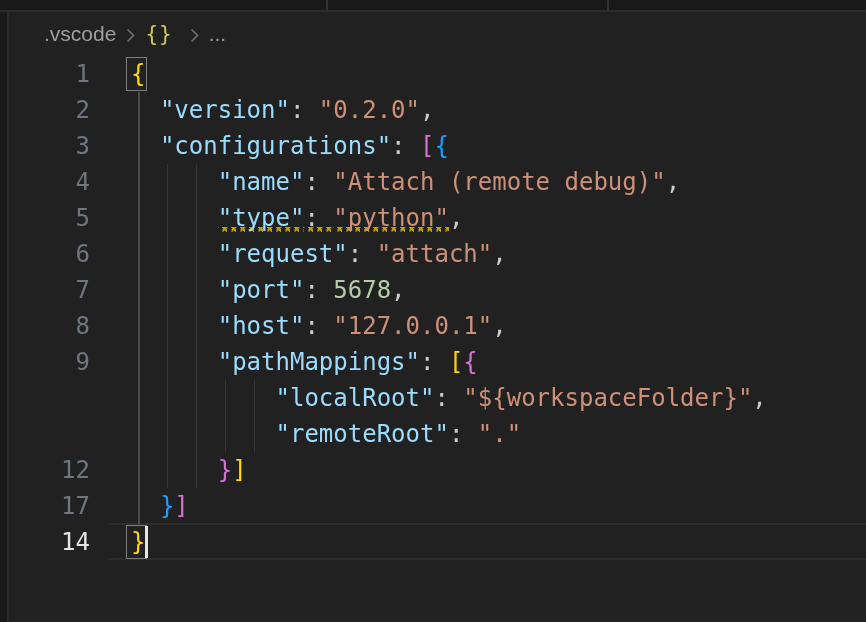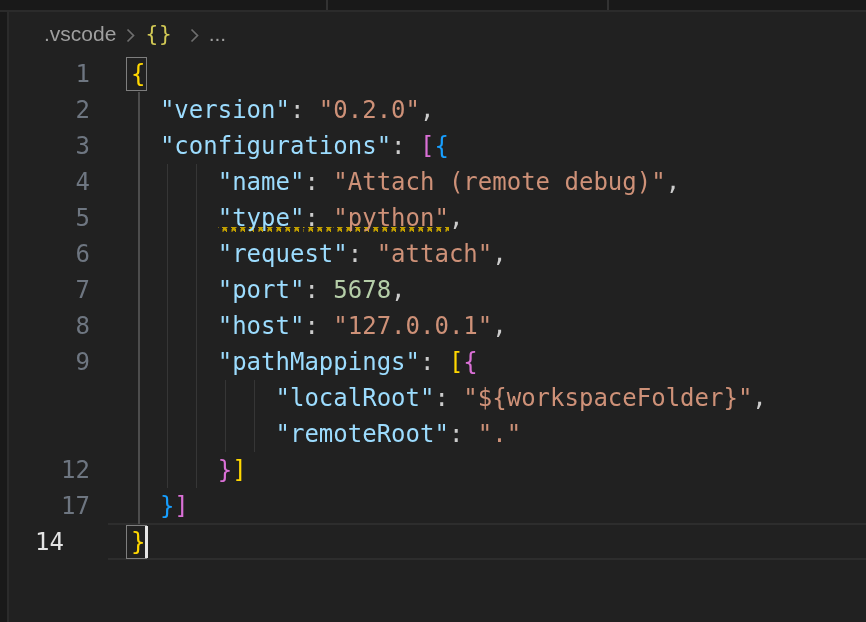--- a/index.html
+++ b/index.html
@@ -49,21 +49,21 @@
   
   .editor { position: absolute; left: 9px; top: 56px; width: 857px; height: 566px; }
   .code-lines { position: absolute; left: 0; top: 0; width: 100%; }
   .line { position: relative; height: 36px; }
   .ln {
     position: absolute; left: 0; top: 0; width: 81px; height: 36px;
     text-align: right; line-height: 36px;
     font-family: "DejaVu Sans Mono", monospace; font-size: 24px;
     color: var(--lnum);
   }
-  .ln.active { color: var(--lnum-active); text-align: center; }
+  .ln.active { color: var(--lnum-active); }
   .lc {
     position: absolute; left: 122px; top: 0; height: 36px;
     line-height: 36px; white-space: pre;
     font-family: "DejaVu Sans Mono", monospace; font-size: 24px;
     color: #cccccc;
   }
   .guide { position: absolute; top: 0; width: 1.5px; height: 36px; background: #363636; }
   .guide.active { background: #4d4d4d; }
 
   .c-plain       { color: #cccccc; }

